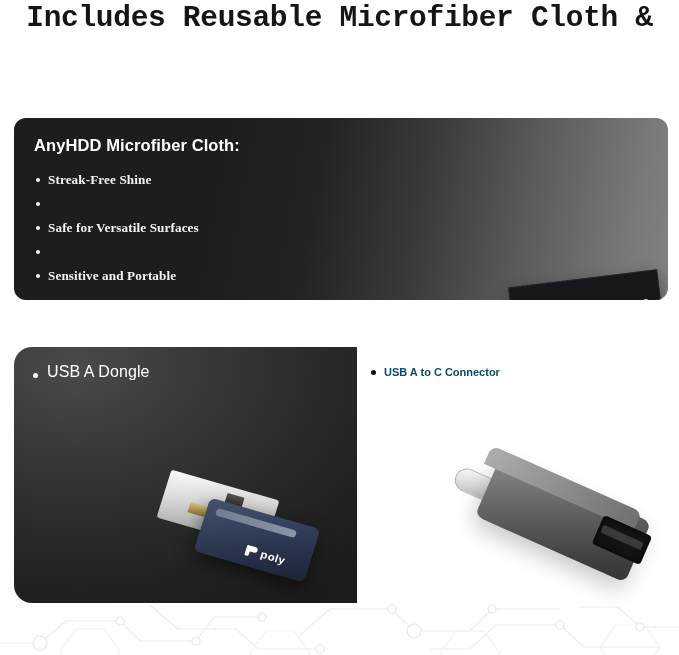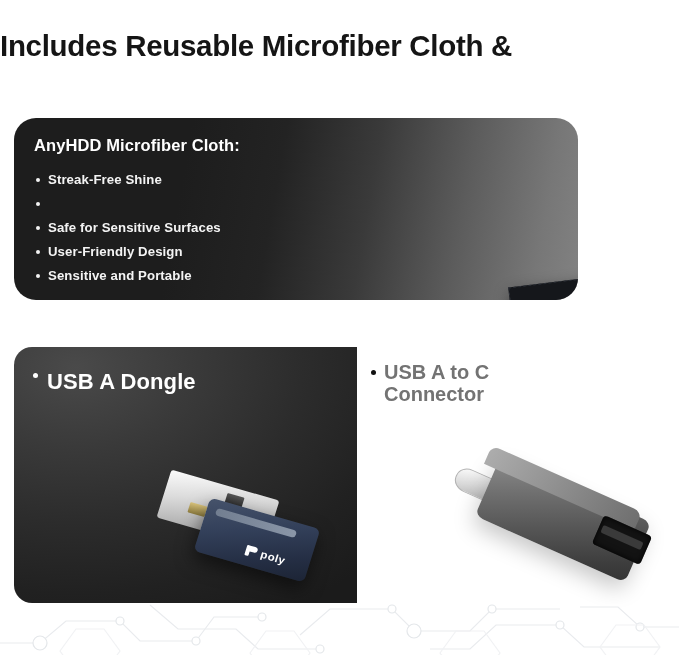--- a/index.html
+++ b/index.html
@@ -7,44 +7,45 @@
     width:679px; height:655px;
     background:#ffffff;
     font-family:"Liberation Sans", sans-serif;
     overflow:hidden;
   }
   .page { position:relative; width:679px; height:655px; background:#fff; }
 
   
   .headline {
     position:absolute; top:0; left:0; width:679px; height:92px;
-    display:flex; flex-direction:row; align-items:center; justify-content:flex-start;
+    display:flex; flex-direction:column; align-items:center; justify-content:flex-start;
     text-align:center;
+    font-family:Liberation Mono, monospace;
   }
   .headline-line {
     font-size:29.5px; font-weight:700; color:#151515;
     letter-spacing:-0.3px; line-height:36px; white-space:nowrap;
   }
 
   
   .cloth-panel {
-    position:absolute; left:14px; top:118px; width:564px; height:182px;
-    border-radius:22px; overflow:hidden;
+    position:absolute; left:14px; top:118px; width:654px; height:182px;
+    border-radius:12px; overflow:hidden;
     background:linear-gradient(100deg,
        #1d1d1d 0%, #1d1d1d 30%, #232323 46%,
        #3a3a3a 62%, #5c5c5c 78%, #777777 92%, #828282 100%);
   }
   .cloth-title {
     position:absolute; left:20px; top:18px;
     font-size:16.5px; font-weight:700; color:#ffffff; letter-spacing:0.1px;
   }
   .cloth-bullets { position:absolute; left:22px; top:50px; }
   .cl-item {
     display:flex; align-items:flex-start; gap:8px;
-    height:24px; line-height:24px;
+    height:24px; line-height:24px;font-family:Liberation Serif, serif;
   }
   .cl-dot {
     width:4px; height:4px; border-radius:50%; background:#f2f2f2;
     margin-top:10px; flex:0 0 auto;
   }
   .cl-txt { font-size:13.2px; font-weight:700; color:#f4f4f4; letter-spacing:0.1px; }
 
   
   .cloth-wrap {
     position:absolute; left:492px; top:152px; width:170px; height:125px;
@@ -60,21 +61,21 @@
   .trace { position:absolute; stroke:#dfe5ec; fill:none; stroke-width:1; opacity:.85; }
 
   
   .dongle-panel {
     position:absolute; left:14px; top:347px; width:343px; height:256px;
     border-radius:18px 0 0 18px; overflow:hidden;
     background:radial-gradient(120% 110% at 18% 8%, #4a4a4a 0%, #3a3a3a 28%, #2c2c2c 55%, #212121 80%, #1b1b1b 100%);
   }
   .dongle-head { position:absolute; left:19px; top:16px; display:flex; align-items:flex-start; gap:9px; }
   .dongle-dot { width:5px; height:5px; border-radius:50%; background:#fff; margin-top:10px; }
-  .dongle-label { font-size:22px; font-weight:700; color:#ffffff; letter-spacing:0.1px;margin-top:6px; }
+  .dongle-label { font-size:16px; font-weight:400; color:#ffffff; letter-spacing:0.1px; }
 
   
   .dongle-obj { position:absolute; left:140px; top:130px; width:190px; height:120px; }
   .dg-metal {
     position:absolute; left:10px; top:6px; width:108px; height:52px;
     background:linear-gradient(165deg,#fbfbfb 0%,#dcdcdc 35%,#b4b4b4 70%,#8e8e8e 100%);
     transform:skewY(16deg) skewX(-16deg);
     border-radius:3px;
   }
   .dg-slot {
@@ -109,21 +110,21 @@
   .dg-mark:after {
     content:""; position:absolute; left:3px; top:0; width:8px; height:6px;
     background:#fff; border-radius:0 6px 6px 0;
   }
   .dg-poly { font-size:11px; font-weight:700; color:#ffffff; letter-spacing:0.4px; }
 
   
   .conn-panel { position:absolute; left:357px; top:347px; width:322px; height:256px; background:#fff; }
   .conn-head { position:absolute; left:14px; top:14px; display:flex; align-items:flex-start; gap:8px; }
   .conn-dot { width:5px; height:5px; border-radius:50%; background:#111; margin-top:9px; }
-  .conn-label { font-size:20px; font-weight:600; color:#737373; line-height:22px; max-width:130px; }
+  .conn-label { font-size:11px; font-weight:600; color:#0c4a6e; line-height:22px; max-width:130px; }
 
   
   .adapter { position:absolute; left:95px; top:120px; width:215px; height:125px; }
   .ad-c {
     position:absolute; left:4px; top:8px; width:56px; height:26px;
     background:linear-gradient(160deg,#fdfdfd 0%,#dadada 45%,#a9a9a9 100%);
     transform:skewY(24deg) skewX(-20deg); border-radius:12px;
     border:1px solid #b3b3b3;
   }
   .ad-body {
@@ -166,25 +167,24 @@
     <div class="cloth-bullets">
       <div class="cl-item">
         <span class="cl-dot"></span>
         <span class="cl-txt">Streak-Free Shine</span>
       </div>
       <div class="cl-item">
         <span class="cl-dot"></span>
       </div>
       <div class="cl-item">
         <span class="cl-dot"></span>
-        <span class="cl-txt">Safe for Sensitive Surfaces</span>
-      </div>
-      <div class="cl-item">
-        <span class="cl-dot"></span>
-        <span class="cl-txt">User-Friendly Design</span>
+        <span class="cl-txt">Safe for Versatile Surfaces</span>
+      </div>
+      <div class="cl-item">
+        <span class="cl-dot"></span>
       </div>
       <div class="cl-item">
         <span class="cl-dot"></span>
         <span class="cl-txt">Sensitive and Portable</span>
       </div>
     </div>
 
     <div class="cloth-wrap">
       <div class="cloth-sq">
         <div class="cloth-inner">

